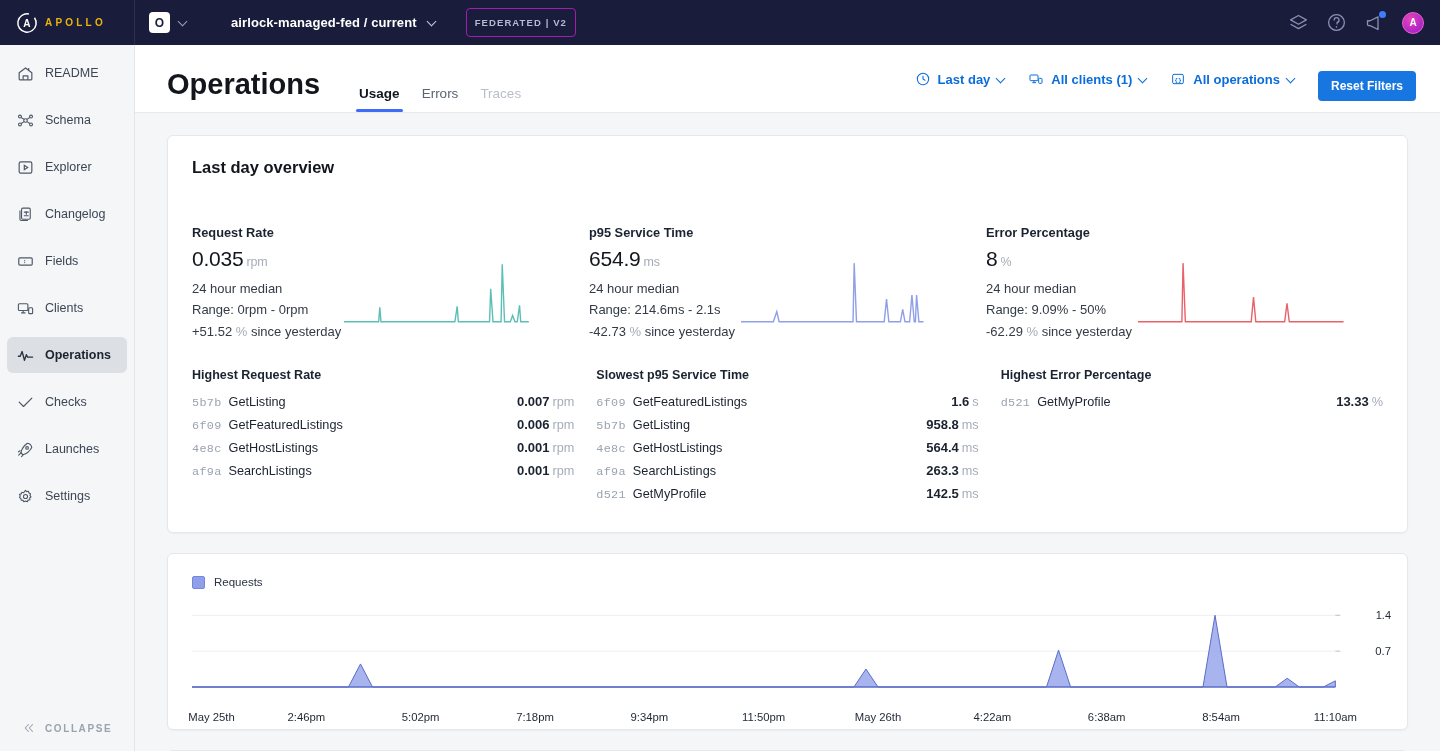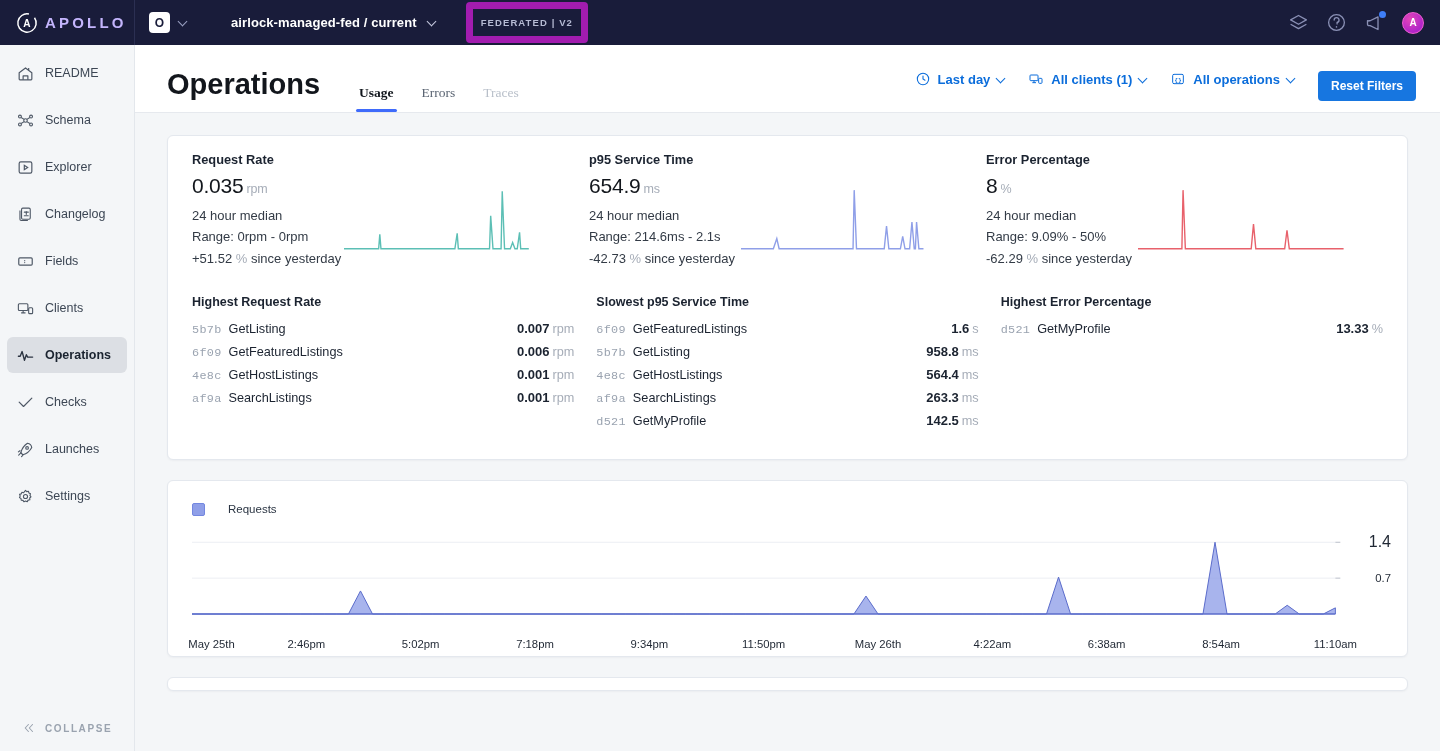--- a/index.html
+++ b/index.html
@@ -18,41 +18,41 @@
     display: flex; align-items: center;
     color: #ffffff;
   }
   .logo-zone {
     width: 135px; flex: 0 0 135px; height: 45px;
     display: flex; align-items: center; padding-left: 16px;
     border-right: 1px solid #2b2f52;
   }
   .logo-mark { width: 22px; height: 22px; position: relative; flex: 0 0 22px; }
   .logo-word {
-    font-size: 15px; font-weight: 700; letter-spacing: 3.2px;
-    margin-left: 7px; color: #c4b5fd;
+    font-size: 10px; font-weight: 700; letter-spacing: 3.2px;
+    margin-left: 7px; color: #eab308;
   }
   .tb-left { display: flex; align-items: center; padding-left: 14px; gap: 9px; flex: 1; }
   .org-badge {
     background: #ffffff; color: #191c3a;
     width: 21px; height: 21px; border-radius: 4px;
     display: flex; align-items: center; justify-content: center;
     font-size: 12px; font-weight: 700;
   }
   .chev { width: 9px; height: 9px; display: inline-block; position: relative; }
   .chev::after {
     content: ""; position: absolute; left: 0; top: 0;
     width: 6px; height: 6px;
     border-right: 1.6px solid currentColor; border-bottom: 1.6px solid currentColor;
     transform: rotate(45deg);
   }
   .graph-name { font-size: 13px; font-weight: 700; margin-left: 34px; color: #fff; letter-spacing: .1px;}
   .fed-pill {
     margin-left: 20px;
-    border: 7px solid #a21caf; border-radius: 4px;
+    border: 1px solid #a21caf; border-radius: 4px;
     font-size: 9.5px; font-weight: 700; letter-spacing: 1.1px;
     color: #b6bbd4; padding: 8px 8px;
   }
   .tb-right { display: flex; align-items: center; gap: 17px; padding-right: 16px; }
   .tb-icon { width: 21px; height: 21px; color: #8a90b5; position: relative; display:block;}
   .avatar {
     width: 22px; height: 22px; border-radius: 50%;
     background: radial-gradient(circle at 35% 30%, #e346b8, #b024c9 70%);
     border: 1.5px solid #f05fd0;
     display: flex; align-items: center; justify-content: center;
@@ -98,21 +98,21 @@
     padding: 0 24px 0 32px;
     height: 68px; flex: 0 0 68px;
     display: flex; align-items: flex-end;
     border-bottom: 1px solid #e6e9ee;
   }
   .head-inner { display:flex; align-items:flex-end; width: 100%; }
   .page-title {
     font-size: 29px; font-weight: 700; color: #12161c;
     line-height: 1; padding-bottom: 13px;
   }
-  .tabs { display: flex; gap: 6px; margin-left: 28px; padding-bottom: 0; font-family: Liberation Serif, serif; }
+  .tabs { display: flex; margin-left: 28px; padding-bottom: 0; }
   .tab {
     font-size: 13.5px; padding: 0 11px 11px 11px; cursor: pointer;
     color: #5a6472; position: relative;
   }
   .tab.active { color: #11161d; font-weight: 700; }
   .tab.active::after {
     content: ""; position: absolute; left: 8px; right: 8px; bottom: 0;
     height: 3.5px; border-radius: 2px; background: #3f6bfb;
   }
   .tab.muted { color: #b8bfc9; }
@@ -140,21 +140,21 @@
     box-shadow: 0 1px 2px rgba(20,30,50,.04);
     margin-bottom: 20px;
   }
   .card-title {
     font-size: 16.5px; font-weight: 700; color: #12161c;
     padding: 22px 24px 0 24px;
   }
 
   
   .ov-grid { display: flex; padding: 16px 24px 0 24px; }
-  .ov-col { flex: 1; display: flex; padding-right: 14px; }
+  .ov-col { flex: 1; display: flex; padding-right: 14px; margin-top: 32px; }
   .ov-text { width: 152px; flex: 0 0 152px; }
   .metric-name { font-size: 12.8px; font-weight: 700; color: #1b2330; }
   .metric-val { margin-top: 7px; font-size: 21px; font-weight: 400; color: #12161c; letter-spacing: -.2px; }
   .metric-val .unit { font-size: 12.5px; color: #a6adb8; margin-left: 3px; }
   .metric-sub { font-size: 13px; color: #333b46; margin-top: 7px; line-height: 1.64; }
   .metric-sub .pct { color: #a6adb8; }
   .spark { flex: 1; display: flex; align-items: flex-end; padding-bottom: 12px; min-width: 0; }
   .spark svg { width: 100%; height: 72px; display: block; }
 
   
@@ -165,21 +165,21 @@
   .list-row { display: flex; align-items: baseline; padding: 3.5px 0; font-size: 12.7px; }
   .op-id {
     font-family: "Liberation Mono", monospace;
     font-size: 11.8px; color: #9aa3b0; margin-right: 7px; letter-spacing: .3px;
   }
   .op-name { color: #1b2330; }
   .op-val { margin-left: auto; color: #1b2330; font-weight: 700; font-size: 13px; }
   .op-unit { color: #a6adb8; font-weight: 400; margin-left: 3px; }
 
   
-  .legend { display: flex; align-items: center; gap: 23px; padding: 22px 24px 0 24px; }
+  .legend { display: flex; align-items: center; gap: 9px; padding: 22px 24px 0 24px; }
   .legend-swatch {
     width: 13px; height: 13px; border-radius: 2px;
     background: #8f9fe8; border: 1.5px solid #7387e0;
   }
   .legend-label { font-size: 11.5px; color: #2a3442; }
   .chart-wrap { padding: 10px 24px 16px 24px; }
   .chart-wrap svg { display: block; width: 100%; height: 96px; }
   .xaxis { display: flex; padding: 0 24px 18px 24px; position: relative; }
   .xlab {
     position: absolute; font-size: 11.3px; color: #1f2733; white-space: nowrap;
@@ -407,20 +407,21 @@
             </div>
 
             <button class="reset-btn">Reset Filters</button>
           </div>
         </div>
       </div>
 
       <div class="content">
 
         <section class="card">
+          <div class="card-title">Last day overview</div>
 
           <div class="ov-grid">
 
             <div class="ov-col">
               <div class="ov-text">
                 <div class="metric-name">Request Rate</div>
                 <div class="metric-val"><span>0.035</span><span class="unit">rpm</span></div>
                 <div class="metric-sub">
                   <div>24 hour median</div>
                   <div>Range: 0rpm - 0rpm</div>
@@ -554,21 +555,21 @@
 
           <div class="chart-wrap" style="position: relative;">
             <svg viewBox="0 0 1200 96" preserveAspectRatio="none" id="rpm-svg">
                 <line x1="0" x2="1152" y1="16.250000000000014" y2="16.250000000000014" stroke="#eceef3" stroke-width="1" vector-effect="non-scaling-stroke"></line>
                 <line x1="1152" x2="1157" y1="16.250000000000014" y2="16.250000000000014" stroke="#b9bec9" stroke-width="1" vector-effect="non-scaling-stroke"></line>
                 <line x1="0" x2="1152" y1="52.12500000000001" y2="52.12500000000001" stroke="#eceef3" stroke-width="1" vector-effect="non-scaling-stroke"></line>
                 <line x1="1152" x2="1157" y1="52.12500000000001" y2="52.12500000000001" stroke="#b9bec9" stroke-width="1" vector-effect="non-scaling-stroke"></line>
                 <path d="M0,88 L0.00,88.00 L12.13,88.00 L24.25,88.00 L36.38,88.00 L48.51,88.00 L60.63,88.00 L72.76,88.00 L84.88,88.00 L97.01,88.00 L109.14,88.00 L121.26,88.00 L133.39,88.00 L145.52,88.00 L157.64,88.00 L169.77,64.94 L181.89,88.00 L194.02,88.00 L206.15,88.00 L218.27,88.00 L230.40,88.00 L242.53,88.00 L254.65,88.00 L266.78,88.00 L278.91,88.00 L291.03,88.00 L303.16,88.00 L315.28,88.00 L327.41,88.00 L339.54,88.00 L351.66,88.00 L363.79,88.00 L375.92,88.00 L388.04,88.00 L400.17,88.00 L412.29,88.00 L424.42,88.00 L436.55,88.00 L448.67,88.00 L460.80,88.00 L472.93,88.00 L485.05,88.00 L497.18,88.00 L509.31,88.00 L521.43,88.00 L533.56,88.00 L545.68,88.00 L557.81,88.00 L569.94,88.00 L582.06,88.00 L594.19,88.00 L606.32,88.00 L618.44,88.00 L630.57,88.00 L642.69,88.00 L654.82,88.00 L666.95,88.00 L679.07,70.06 L691.20,88.00 L703.33,88.00 L715.45,88.00 L727.58,88.00 L739.71,88.00 L751.83,88.00 L763.96,88.00 L776.08,88.00 L788.21,88.00 L800.34,88.00 L812.46,88.00 L824.59,88.00 L836.72,88.00 L848.84,88.00 L860.97,88.00 L873.09,51.10 L885.22,88.00 L897.35,88.00 L909.47,88.00 L921.60,88.00 L933.73,88.00 L945.85,88.00 L957.98,88.00 L970.11,88.00 L982.23,88.00 L994.36,88.00 L1006.48,88.00 L1018.61,88.00 L1030.74,16.25 L1042.86,88.00 L1054.99,88.00 L1067.12,88.00 L1079.24,88.00 L1091.37,88.00 L1103.49,79.29 L1115.62,88.00 L1127.75,88.00 L1139.87,88.00 L1152.00,81.85 L1152,88 Z" fill="#8f9fe8" fill-opacity=".78" stroke="#5b6ccb" stroke-width="1" vector-effect="non-scaling-stroke"></path>
                 <line x1="0" x2="1152" y1="88" y2="88" stroke="#5b6ccb" stroke-width="1" vector-effect="non-scaling-stroke"></line>
               </svg>
-          <div style="position: absolute; right: 16px; font-size: 16px; color: rgb(31, 39, 51); transform: translateY(-50%); top: 26.25px;">1.4</div>
+          <div style="position: absolute; right: 16px; font-size: 11px; color: rgb(31, 39, 51); transform: translateY(-50%); top: 26.25px;">1.4</div>
               <div style="position: absolute; right: 16px; font-size: 11.3px; color: rgb(31, 39, 51); transform: translateY(-50%); top: 62.125px;">0.7</div>
             </div>
 
           <div class="xaxis" id="rpm-xaxis" style="height: 18px;">
               <div class="xlab" style="left: calc(0% + 24px); transform: translateX(-8%);">May 25th</div>
               <div class="xlab" style="left: calc(9.6% + 19.392px);">2:46pm</div>
               <div class="xlab" style="left: calc(19.2% + 14.784px);">5:02pm</div>
               <div class="xlab" style="left: calc(28.8% + 10.176px);">7:18pm</div>
               <div class="xlab" style="left: calc(38.4% + 5.568px);">9:34pm</div>
               <div class="xlab" style="left: calc(48% + 0.96px);">11:50pm</div>

